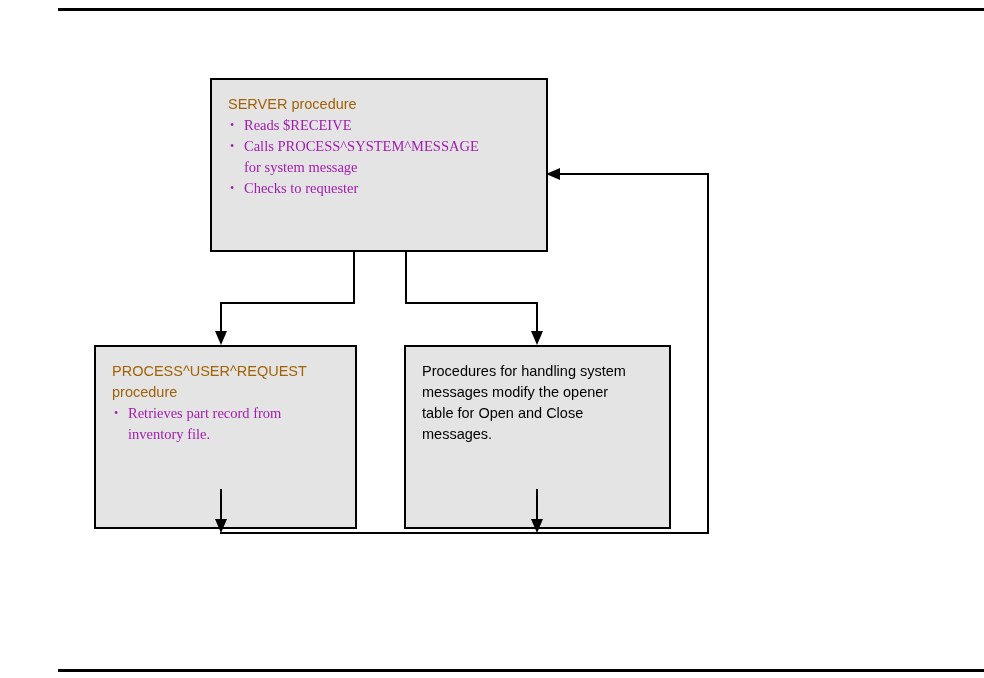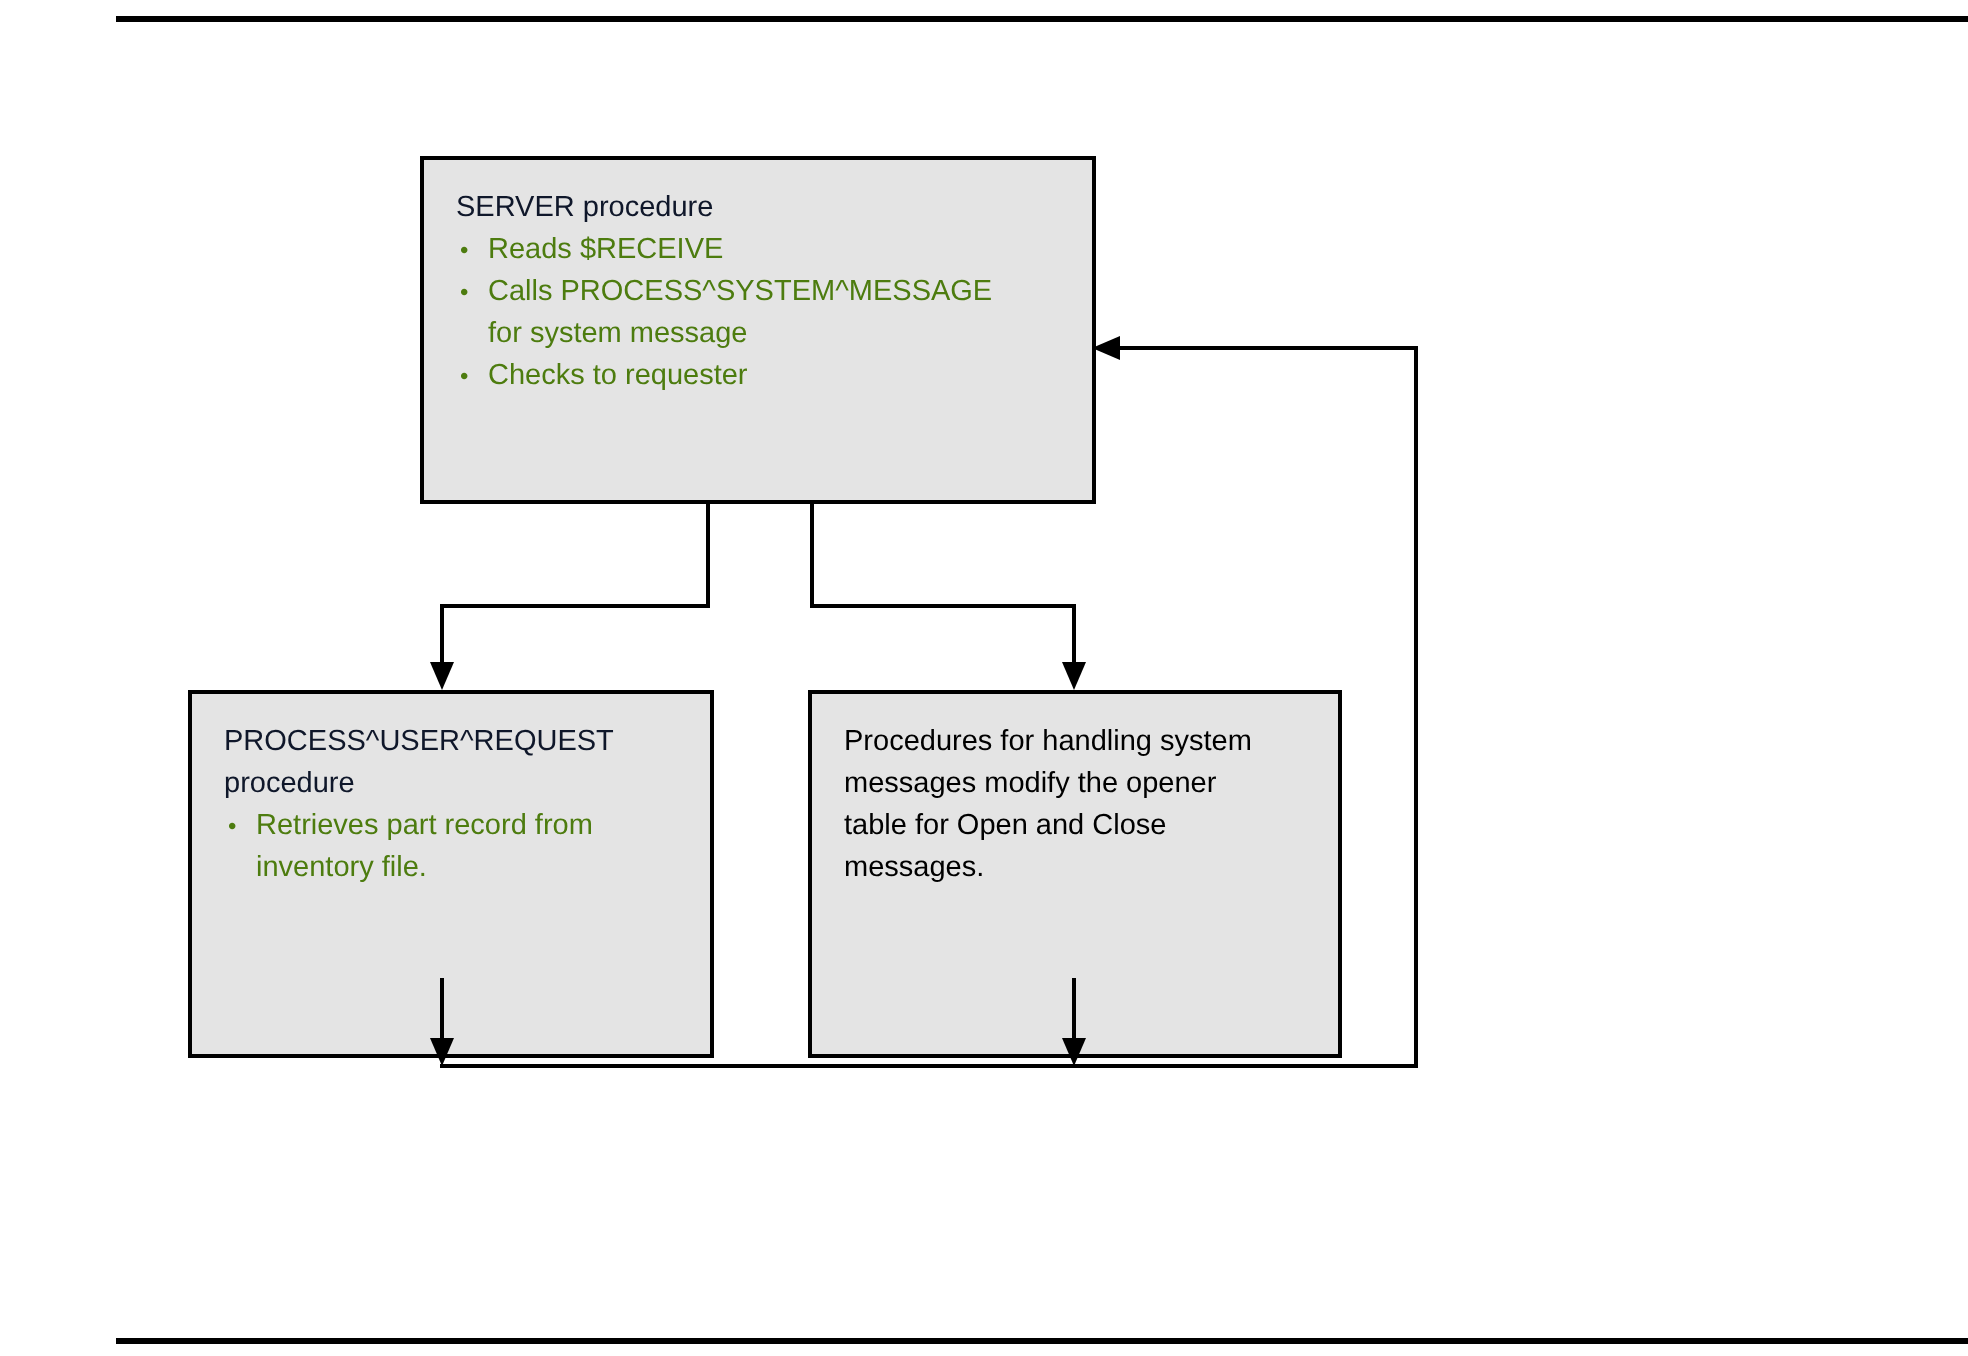--- a/index.html
+++ b/index.html
@@ -34,35 +34,36 @@
   .node {
     position: absolute;
     box-sizing: border-box;
     background: #e4e4e4;
     border: 2px solid #000000;
     padding: 14px 16px 10px 16px;
   }
   .node-title {
     font-size: 14.5px;
     line-height: 21px;
-    color: #0f172a;
+    color: #a16207;
     white-space: pre-line;
   }
   .node-list {
     list-style: none;
     margin: 0;
     padding: 0;
   }
   .node-list li {
     position: relative;
     font-size: 14.5px;
     line-height: 21px;
-    color: #4d7c0f;
+    color: #a21caf;
     padding-left: 16px;
     white-space: pre-line;
+    font-family: Liberation Serif, serif;
   }
   .node-list li::before {
     content: "\2022";
     position: absolute;
     left: 2px;
     top: 0;
     font-size: 12px;
   }
   .node-para {
     font-size: 14.5px;

